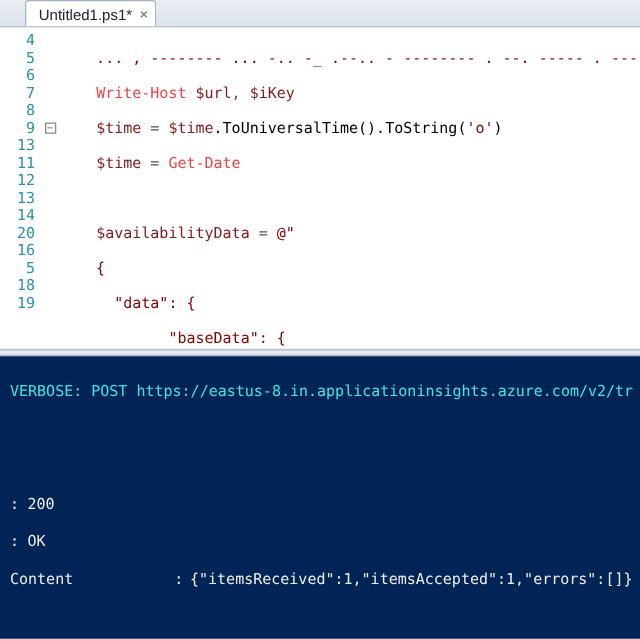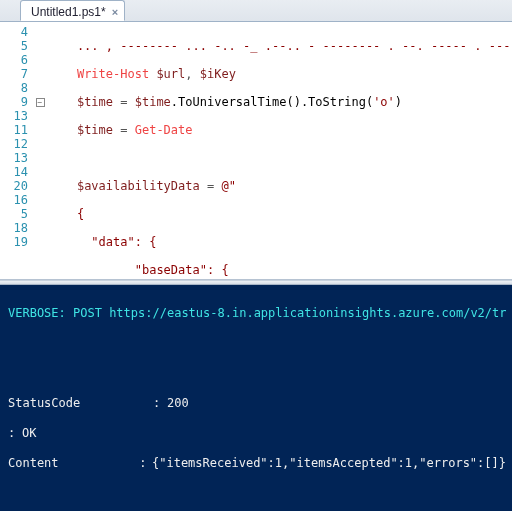--- a/index.html
+++ b/index.html
@@ -95,21 +95,21 @@
 
   </div>
 </div>
 
 <div class="splitter"></div>
 
 <div class="console">
 <div class="verbose">VERBOSE: POST https://eastus-8.in.applicationinsights.azure.com/v2/tr</div>
 <div>&nbsp;</div>
 <div>&nbsp;</div>
-<div class="row"><span class="lbl">StatusCode</span><span class="col">:</span><span class="val">200</span></div>
+<div class="row"><span class="col">:</span><span class="val">200</span></div>
 <div class="row"><span class="col">:</span><span class="val">OK</span></div>
 <div class="row"><span class="lbl">Content</span><span class="col">:</span><span class="val">{"itemsReceived":1,"itemsAccepted":1,"errors":[]}</span></div>
 
 
 
 
 
 
 
 

